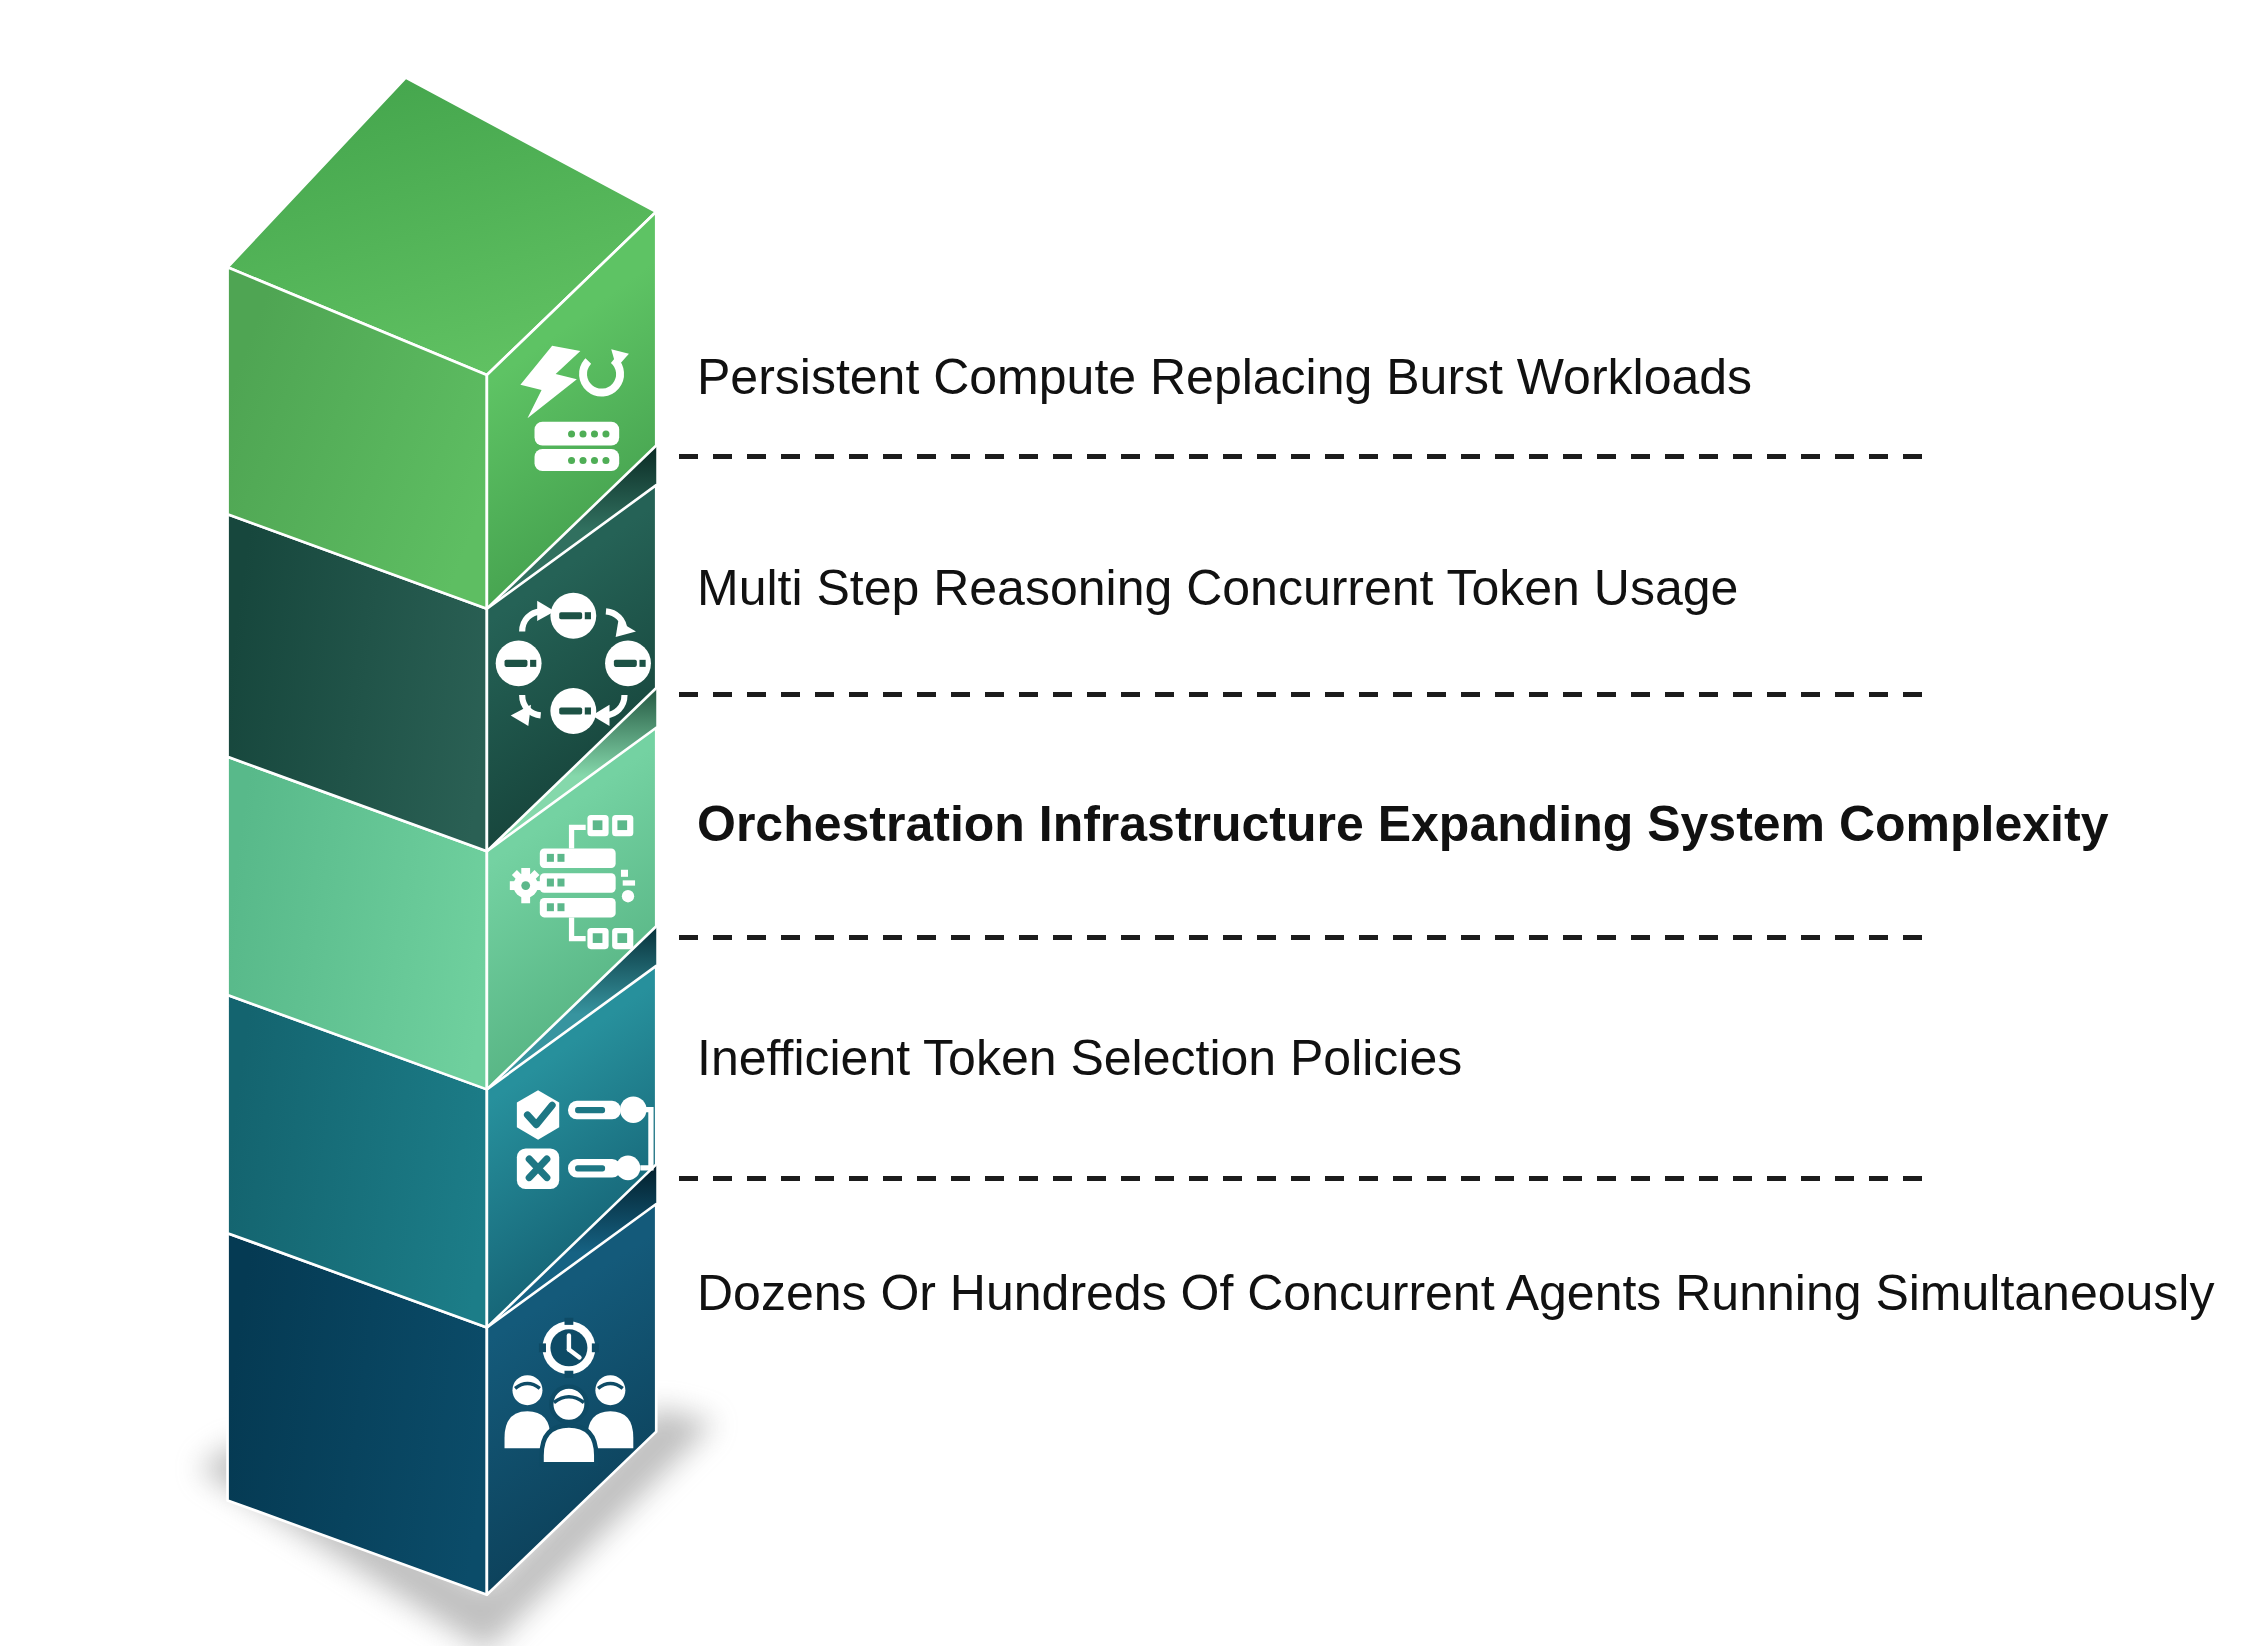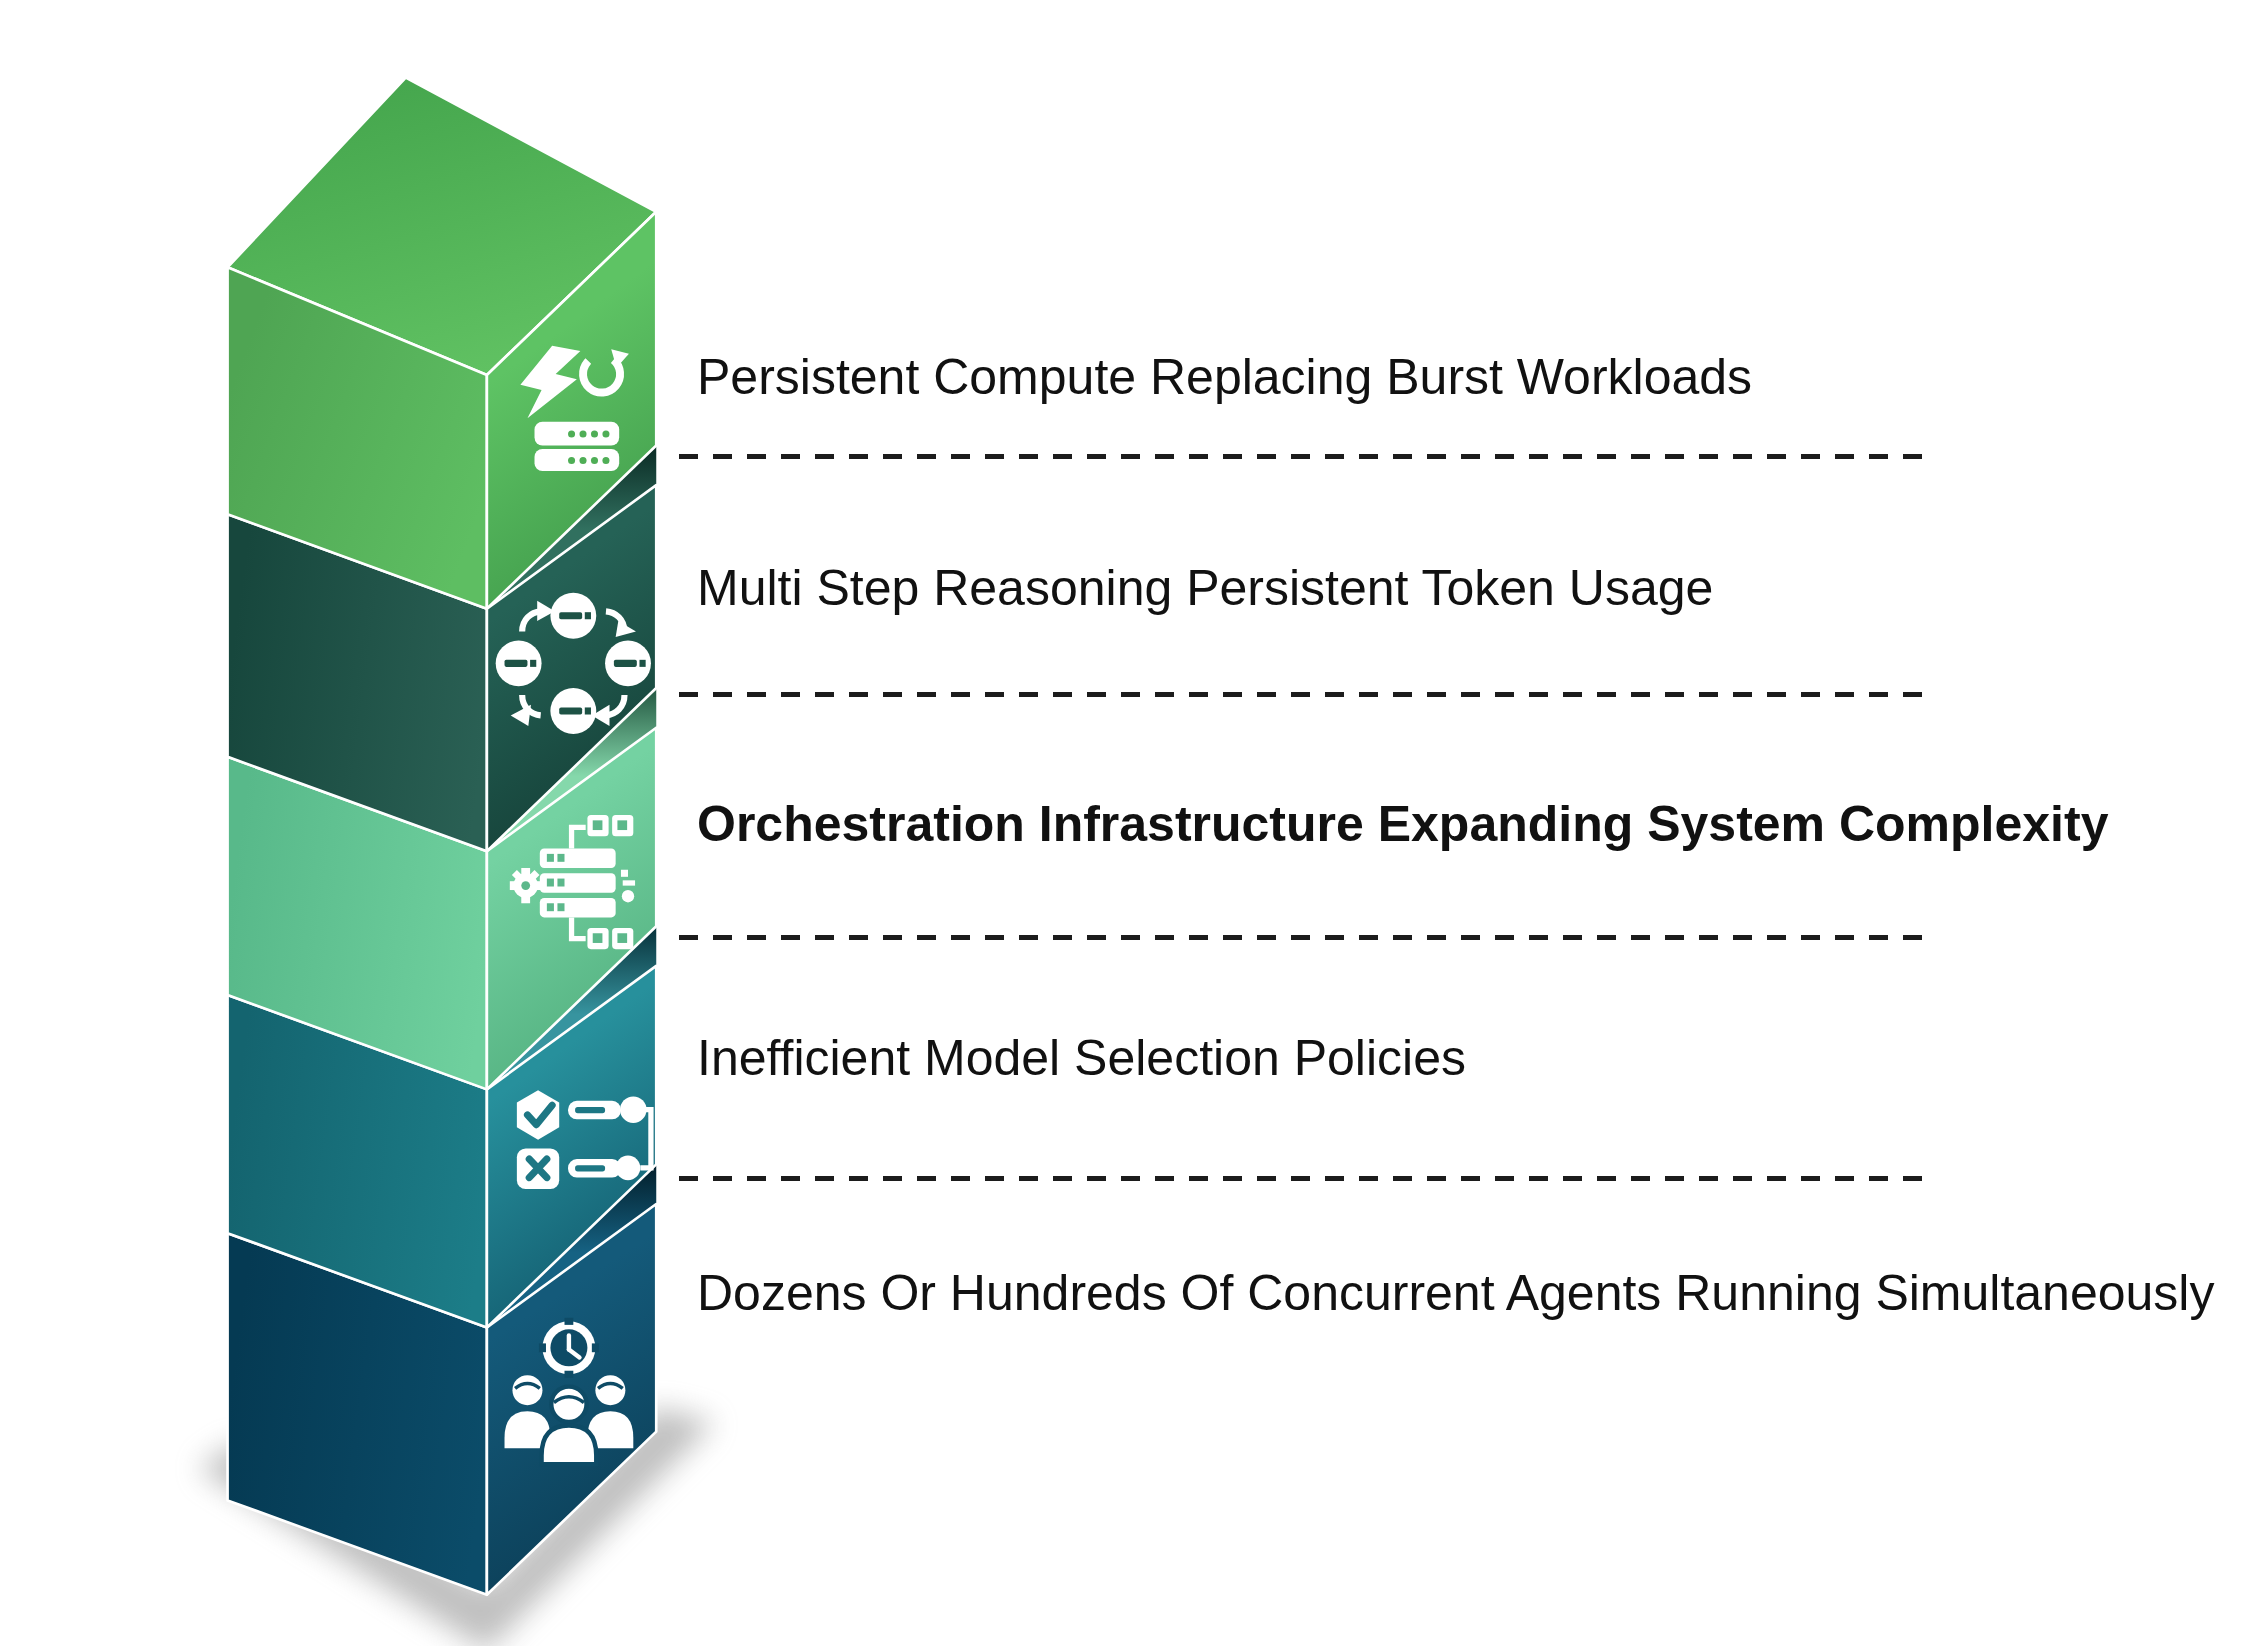--- a/index.html
+++ b/index.html
@@ -254,25 +254,25 @@
         <path d="M678,1574 q14,-11 28,0"></path>
         <path d="M628,1590 q17,-13 34,0"></path>
       </g>
     </g>
   </g>
 </svg>
 
 <div class="row-label lbl-1">Persistent Compute Replacing Burst Workloads</div>
 <div class="divider div-1"></div>
 
-<div class="row-label lbl-2">Multi Step Reasoning Persistent Token Usage</div>
+<div class="row-label lbl-2">Multi Step Reasoning Concurrent Token Usage</div>
 <div class="divider div-2"></div>
 
 <div class="row-label lbl-3">Orchestration Infrastructure Expanding System Complexity</div>
 <div class="divider div-3"></div>
 
-<div class="row-label lbl-4">Inefficient Model Selection Policies</div>
+<div class="row-label lbl-4">Inefficient Token Selection Policies</div>
 <div class="divider div-4"></div>
 
 <div class="row-label lbl-5">Dozens Or Hundreds Of Concurrent Agents Running Simultaneously</div>
 
 </div>
 
 
 </body></html>

